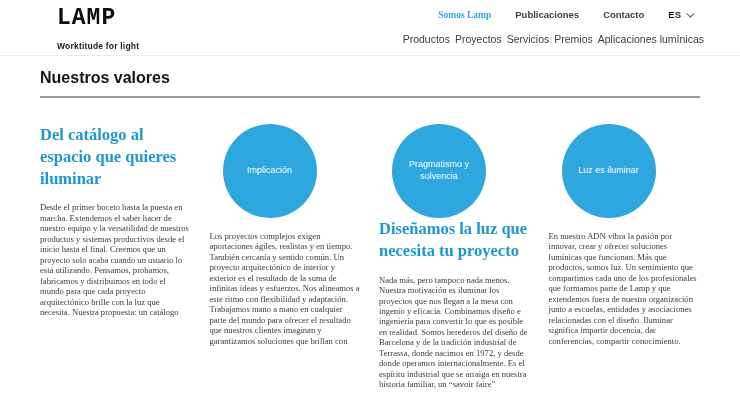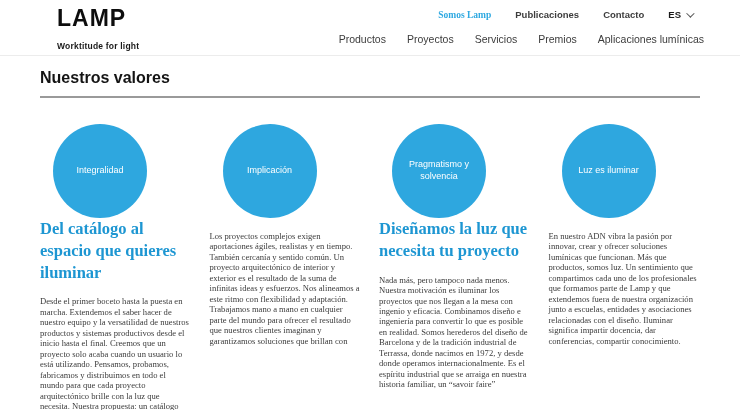--- a/index.html
+++ b/index.html
@@ -16,21 +16,21 @@
     border-bottom: 1px solid #ececec;
     background: #fff;
   }
   .logo-block {
     position: absolute; left: 57px; top: 7px;
     cursor: pointer;
   }
   .logo-text {
     font-size: 23px; font-weight: 900; letter-spacing: 1px;
     color: #0d0d0d; line-height: 22px;
-    font-family: Liberation Sans, sans-serif;
+    font-family: Liberation Mono, monospace;
   }
   .logo-tagline {
     font-size: 8.5px; font-weight: 700; color: #1a1a1a;
     letter-spacing: 0.2px; margin-top: 12px;
   }
   .utility-nav {
     position: absolute; top: 9px; right: 48px;
     display: flex; align-items: center; gap: 24px;
   }
   .utility-nav .u-item {
@@ -42,21 +42,21 @@
     display: flex; align-items: center; gap: 5px; cursor: pointer;
   }
   .lang-code { font-size: 9.5px; font-weight: 800; color: #1a1a1a; }
   .chevron {
     width: 6px; height: 6px; display: inline-block;
     border-right: 1.4px solid #555; border-bottom: 1.4px solid #555;
     transform: rotate(45deg) translateY(-2px);
   }
   .main-nav {
     position: absolute; top: 33px; right: 36px;
-    display: flex; align-items: center; gap: 21px;
+    display: flex; align-items: center; gap: 5px;
   }
   .main-nav .m-item {
     font-size: 10.5px; font-weight: 400; color: #3c3c3c;
     cursor: pointer; white-space: nowrap;
   }
   
   .section { padding: 0 40px; }
   .section-title {
     margin-top: 13px;
     font-size: 16px; font-weight: 700; color: #141414;
@@ -121,21 +121,20 @@
   </nav>
 </header>
 
 <main class="section">
   <h1 class="section-title">Nuestros valores</h1>
   <hr class="section-rule">
 
   <div class="values-grid">
 
     <div class="value-col">
-      <div class="value-circle">Integralidad</div>
       <h2 class="value-title">Del catálogo al espacio que quieres iluminar</h2>
       <p class="value-body">Desde el primer boceto hasta la puesta en marcha. Extendemos el saber hacer de nuestro equipo y la versatilidad de nuestros productos y sistemas productivos desde el inicio hasta el final. Creemos que un proyecto solo acaba cuando un usuario lo está utilizando. Pensamos, probamos, fabricamos y distribuimos en todo el mundo para que cada proyecto arquitectónico brille con la luz que necesita. Nuestra propuesta: un catálogo</p>
     </div>
 
     <div class="value-col">
       <div class="value-circle">Implicación</div>
       <p class="value-body">Los proyectos complejos exigen aportaciones ágiles, realistas y en tiempo. También cercanía y sentido común. Un proyecto arquitectónico de interior y exterior es el resultado de la suma de infinitas ideas y esfuerzos. Nos alineamos a este ritmo con flexibilidad y adaptación. Trabajamos mano a mano en cualquier parte del mundo para ofrecer el resultado que nuestros clientes imaginan y garantizamos soluciones que brillan con</p>
     </div>
 
     <div class="value-col">

